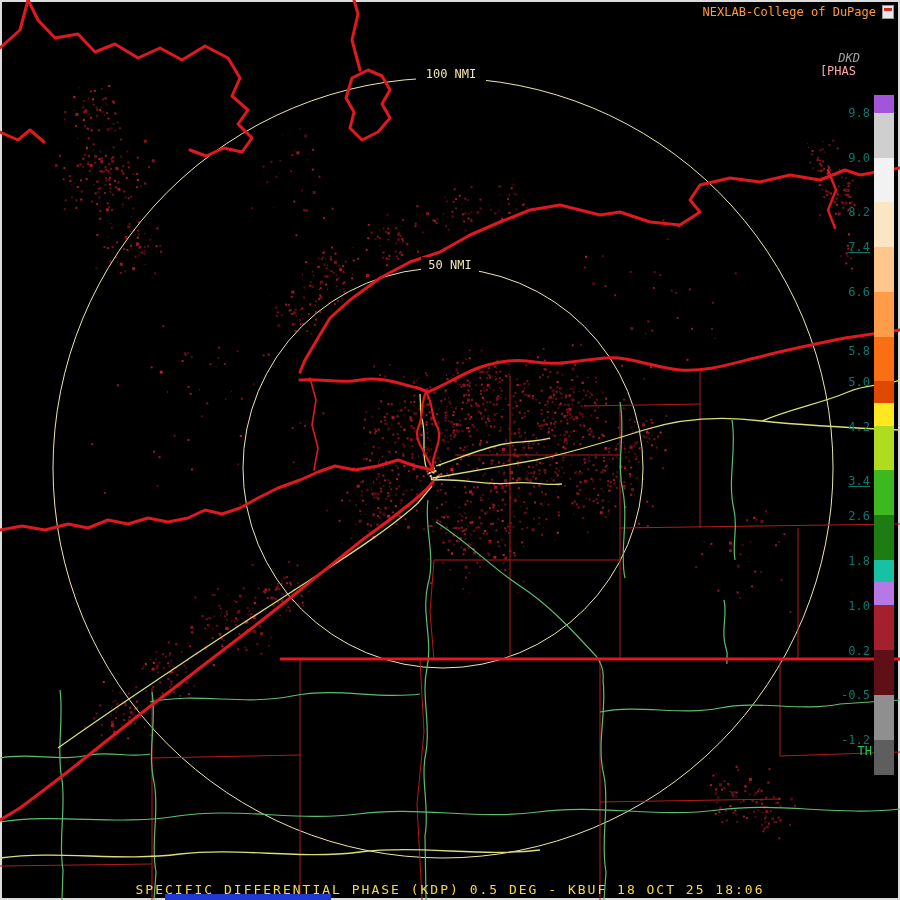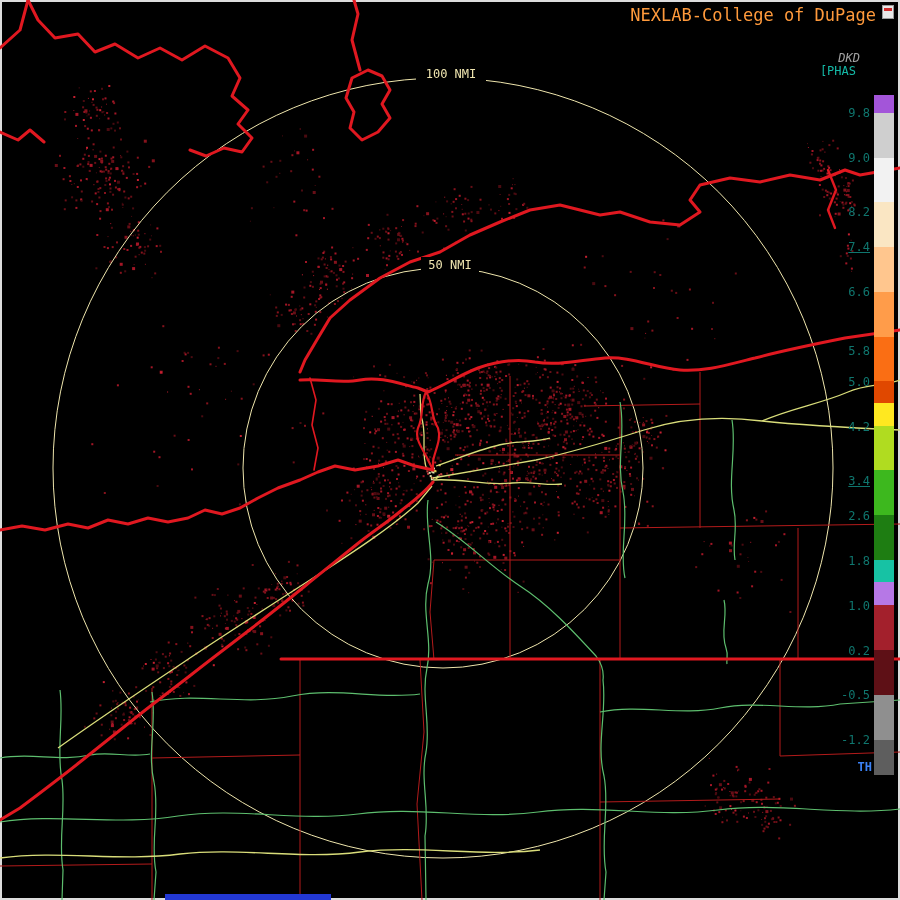--- a/index.html
+++ b/index.html
@@ -3,33 +3,33 @@
 <meta charset="utf-8">
 <style>
   html,body{margin:0;padding:0;background:#000;}
   .stage{
     position:relative;width:900px;height:900px;background:#000;overflow:hidden;
     font-family:"DejaVu Sans Mono","Liberation Mono",monospace;
     box-shadow: inset 0 0 0 2px #dcdcdc;
   }
   .stage svg{position:absolute;left:0;top:0;}
   .brand{
-    position:absolute;top:5px;right:24px;color:#ff9a3c;font-size:17px;
+    position:absolute;top:5px;right:24px;color:#ff9a3c;font-size:12px;
     letter-spacing:0px;white-space:nowrap;cursor:pointer;
   }
   .brand-icon{
     position:absolute;top:5px;right:6px;width:12px;height:14px;background:#e8e8e8;
     box-shadow: inset 0 0 0 1px #999;
   }
   .brand-icon::after{
     content:"";position:absolute;left:2px;top:3px;width:8px;height:3px;background:#cf2a2a;
   }
   .cb-title{position:absolute;top:51px;right:40px;color:#a3a3a3;font-size:12px;font-style:italic;}
-  .cb-unit{position:absolute;top:64px;right:44px;color:#14b8a6;font-size:12px;}
-  .cb-footer{position:absolute;top:760px;right:28px;color:#3b82f6;font-size:12px;font-weight:bold;}
+  .cb-unit{position:absolute;top:64px;right:44px;color:#fca5a5;font-size:12px;}
+  .cb-footer{position:absolute;top:744px;right:28px;color:#22c55e;font-size:12px;}
   .cb-bar{position:absolute;top:95px;right:6px;width:20px;height:680px;}
   .cb-seg{position:absolute;left:0;width:20px;}
   .cb-tick{
     position:absolute;right:30px;width:48px;text-align:right;
     color:#0f766e;font-size:12px;line-height:14px;
   }
   .status-bar{
     position:absolute;left:0;bottom:3px;width:100%;text-align:center;
     color:#f5d94a;font-size:13px;letter-spacing:2px;white-space:nowrap;
   }
@@ -2522,14 +2522,15 @@
       <div class="cb-tick" style="top: 474px; text-decoration: underline;">3.4</div>
       <div class="cb-tick" style="top: 509.2px;">2.6</div>
       <div class="cb-tick" style="top: 554px;">1.8</div>
       <div class="cb-tick" style="top: 598.8px;">1.0</div>
       <div class="cb-tick" style="top: 643.6px;">0.2</div>
       <div class="cb-tick" style="top: 688.4px;">-0.5</div>
       <div class="cb-tick" style="top: 733.2px;">-1.2</div>
     </div>
   <div class="cb-footer">TH</div>
 
+  <div class="status-bar">SPECIFIC DIFFERENTIAL PHASE (KDP) 0.5 DEG - KBUF 18 OCT 25 18:06</div>
   <div class="footer-highlight"></div>
 </div>
 
 </body></html>

